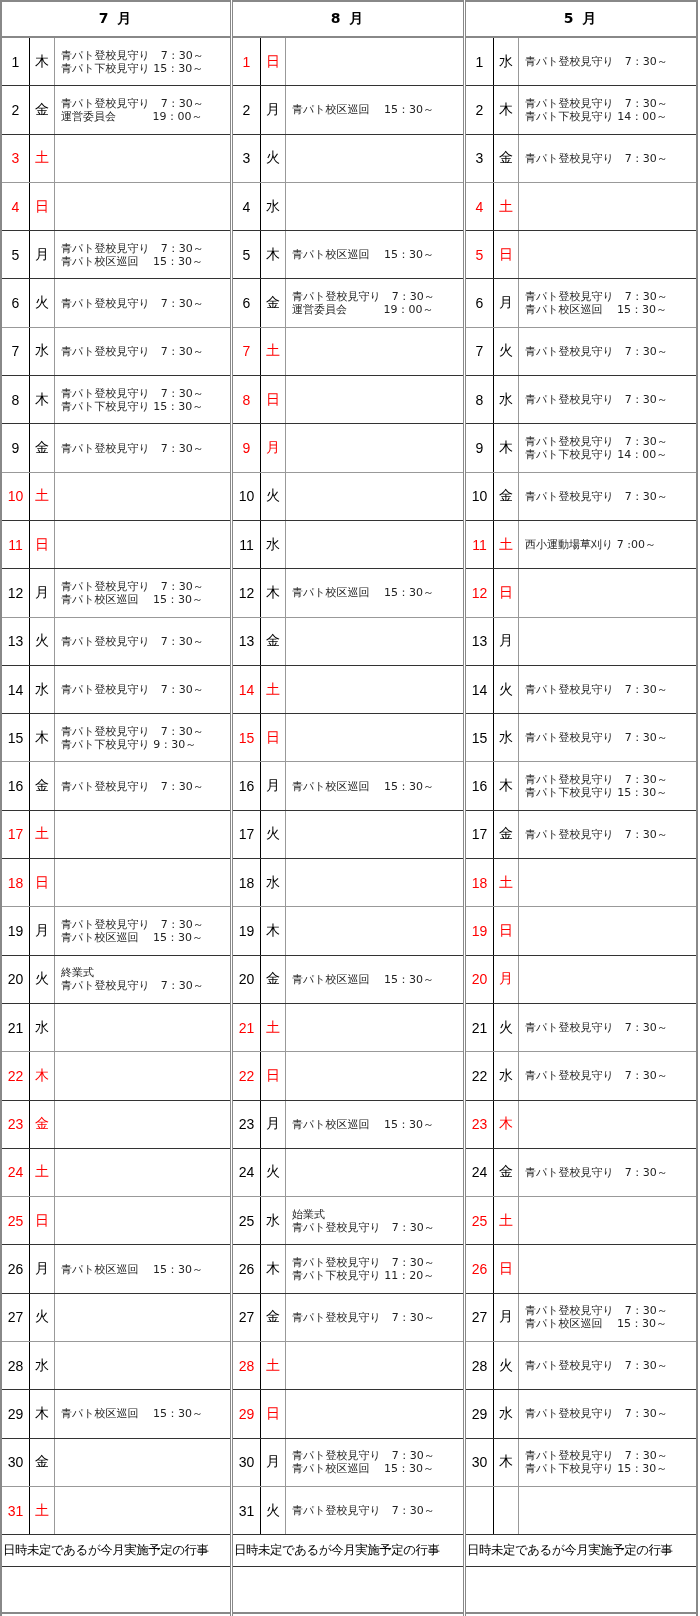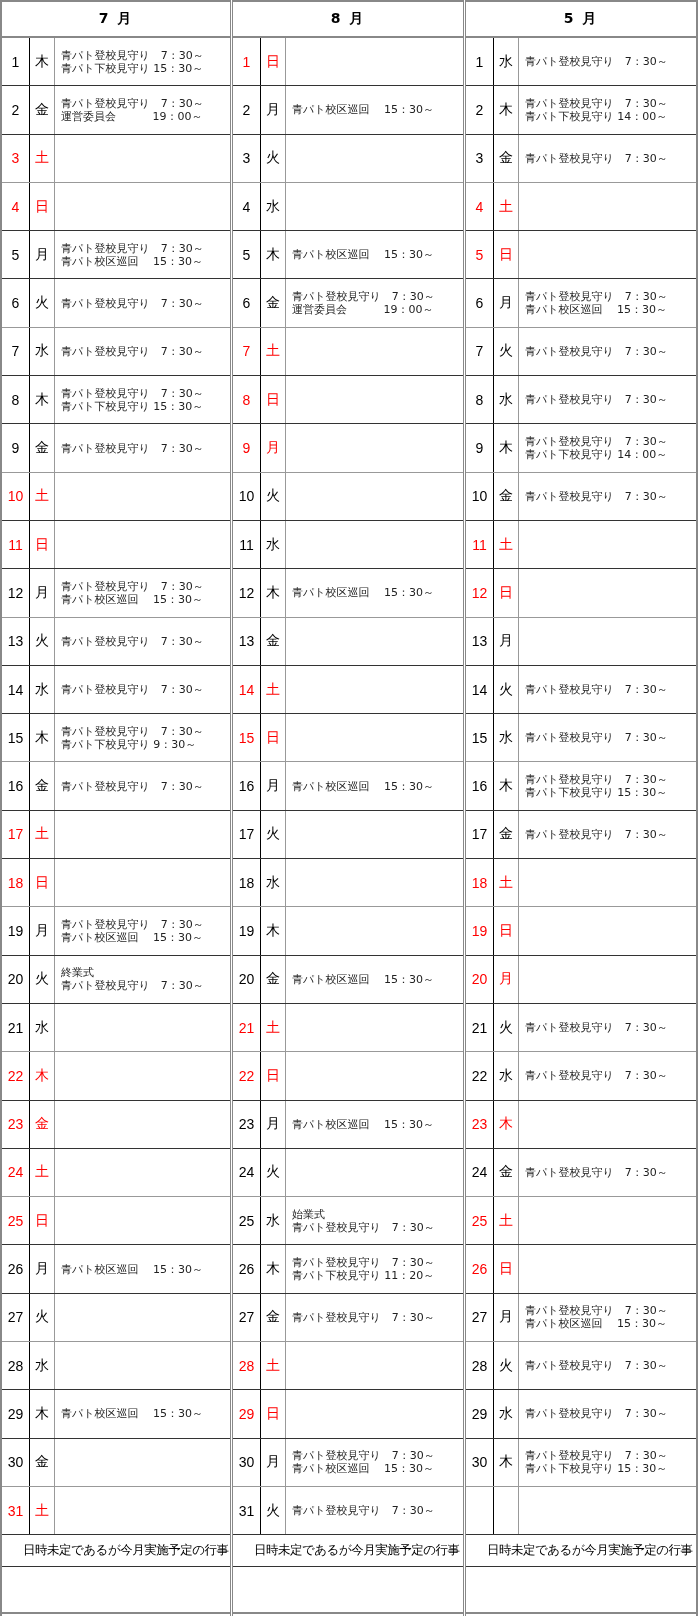--- a/index.html
+++ b/index.html
@@ -10,21 +10,21 @@
   .m1 { width: 233px; border-left: 2px solid #888; }
   .m2 { width: 233px; }
   .m3 { width: 232px; }
   .mhead { height: 38px; box-sizing: border-box; border-top: 2px solid #888; border-bottom: 2px solid #888; display: flex; align-items: center; justify-content: center; font-weight: bold; font-size: 14px; letter-spacing: 2px; }
   .row { display: flex; height: 48.3px; box-sizing: border-box; border-bottom: 1px solid #333; }
   .row.gray { border-bottom: 1.5px solid #999; }
   .day { width: 28px; display: flex; align-items: center; justify-content: center; font-size: 14px; border-right: 1px solid #000; box-sizing: border-box; font-family: "Liberation Sans", sans-serif; }
   .wd { width: 25px; display: flex; align-items: center; justify-content: center; font-size: 14px; border-right: 1.5px solid #999; box-sizing: border-box; }
   .red { color: #ff0000; }
   .ev { flex: 1; display: flex; flex-direction: column; justify-content: center; padding-left: 6px; font-size: 11px; line-height: 13px; color: #222; white-space: pre; font-family: "DejaVu Sans", sans-serif; }
-  .foot { height: 32px; box-sizing: border-box; border-bottom: 1px solid #333; display: flex; align-items: center; padding-left: 21px; font-size: 12.5px; white-space: nowrap; overflow: hidden; letter-spacing: -0.5px; }
+  .foot { height: 32px; box-sizing: border-box; border-bottom: 1px solid #333; display: flex; align-items: center; padding-left: 1px; font-size: 12.5px; white-space: nowrap; overflow: hidden; letter-spacing: -0.5px; }
   .blank { height: 47px; box-sizing: border-box; border-bottom: 2px solid #888; }
 </style>
 </head>
 <body>
 
 <div class="sheet">
   <div class="month m1">
     <div class="mhead">7 月</div>
     <div class="rows">
         <div class="row">
@@ -397,20 +397,21 @@
           <div class="ev"><div class="l0">青パト登校見守り　7：30～</div><div class="l1">青パト下校見守り 14：00～</div></div>
         </div>
         <div class="row">
           <div class="day">10</div>
           <div class="wd">金</div>
           <div class="ev"><div class="l0">青パト登校見守り　7：30～</div></div>
         </div>
         <div class="row">
           <div class="day red">11</div>
           <div class="wd red">土</div>
+          <div class="ev"><div class="l0">西小運動場草刈り 7 :00～</div></div>
         </div>
         <div class="row gray">
           <div class="day red">12</div>
           <div class="wd red">日</div>
           <div class="ev"></div>
         </div>
         <div class="row">
           <div class="day">13</div>
           <div class="wd">月</div>
           <div class="ev"></div>

